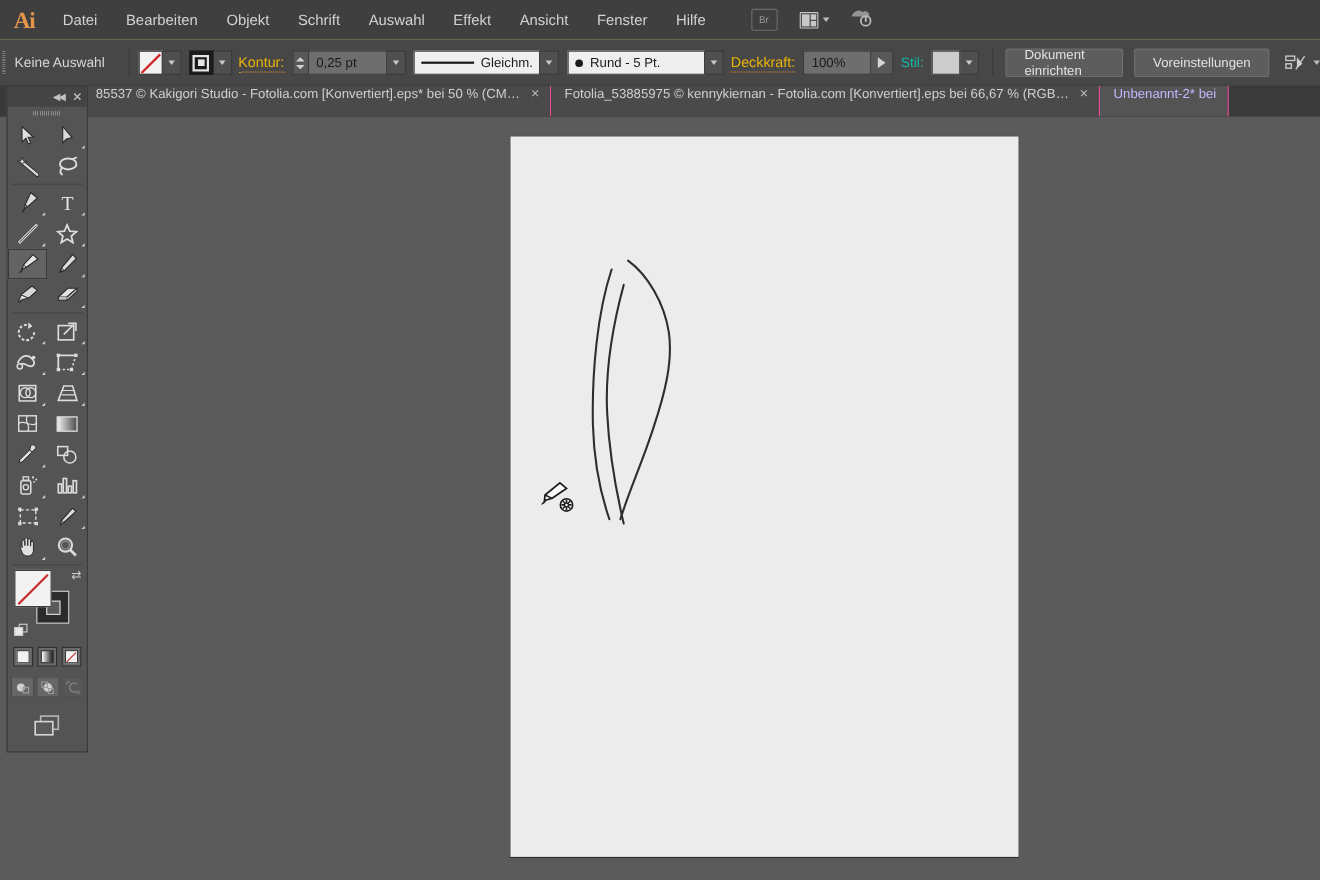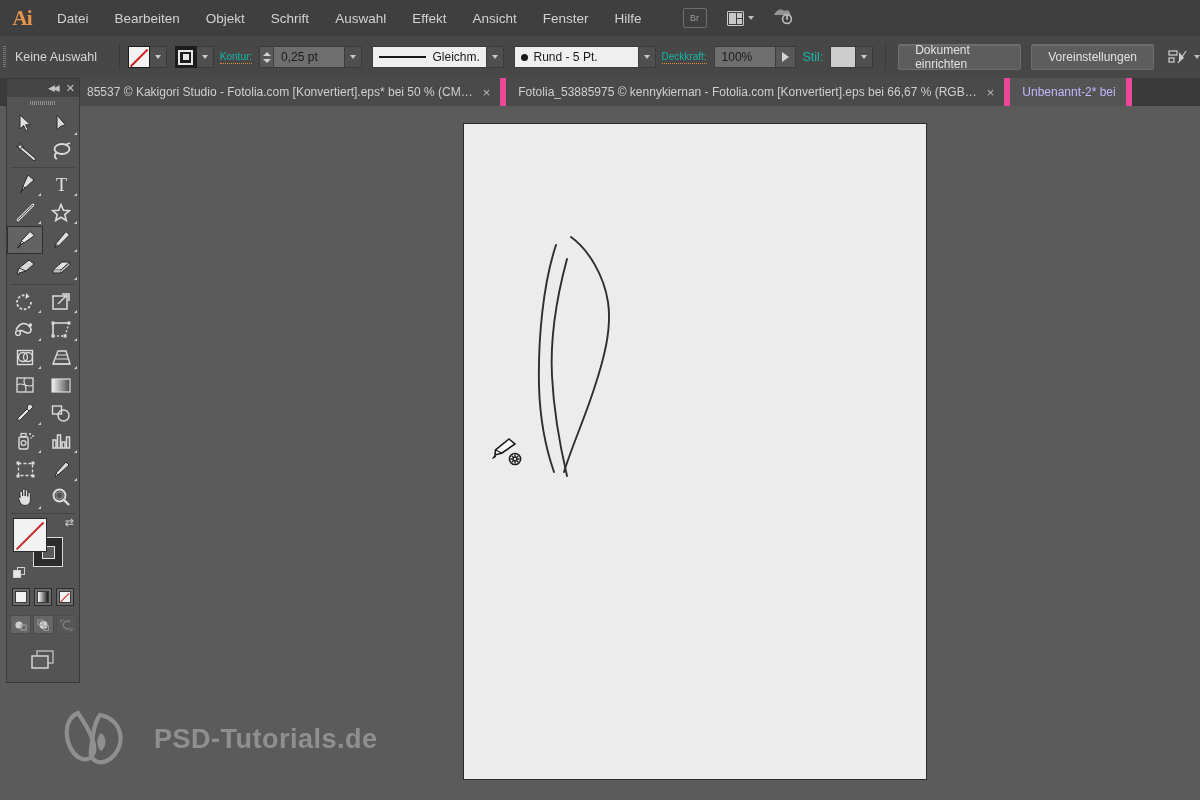--- a/index.html
+++ b/index.html
@@ -128,21 +128,21 @@
     width: 6px; height: 6px; background: #e6e6e6;
   }
   .dd-btn {
     width: 17px; height: 22px;
     background: #4f4f4f; border: 1px solid #3a3a3a; border-left: none;
     display: flex; align-items: center; justify-content: center;
     box-sizing: border-box;
   }
   .dd-btn .caret { border-top-color: #c9c9c9; margin: 0; }
   .lbl-orange {
-    color: #14b8a6; font-size: 10px;
+    color: #eab308; font-size: 13px;
     margin: 0 7px 0 6px;
     border-bottom: 1px dotted #d98f3e;
     padding-bottom: 1px;
   }
   .spin {
     width: 14px; height: 22px; background: #585858;
     border: 1px solid #3c3c3c; border-right: none;
     display: flex; flex-direction: column; align-items: center; justify-content: center;
     gap: 3px; box-sizing: border-box;
   }
@@ -198,22 +198,22 @@
   
   .tabbar {
     position: absolute; left: 0; top: 78px;
     width: 1200px; height: 28px;
     background: #3a3a3a;
     display: flex; align-items: stretch;
     overflow: hidden;
   }
   .tab {
     background: #4a4a4a;
-    border-right: 6px solid #ec4899;
-    display: flex; align-items: center;
+    border-right: 1px solid #ec4899;
+    display: flex; 
     padding: 0 10px 0 12px;
     color: #cfcfcf; font-size: 12px;
     white-space: nowrap; gap: 10px;
   }
   .tab.active { background: #545454; color: #c4b5fd; }
   .tab-close { color: #b9b9b9; font-size: 13px; line-height: 1; }
 
   
   .toolpanel {
     position: absolute; left: 6px; top: 78px;
@@ -843,24 +843,14 @@
               <line x1="2.7" y1="2.7" x2="9.3" y2="9.3"></line>
               <line x1="9.3" y1="2.7" x2="2.7" y2="9.3"></line>
             </g>
             <circle cx="6" cy="6" r="1.7" fill="#fafafa" stroke="#1a1a1a" stroke-width="1.1"></circle>
           </g>
         </g>
       </svg>
     </div>
   </div>
 
-  <div class="watermark">
-    <svg width="88" height="72" viewBox="0 0 88 72">
-      <g fill="none" stroke="#d8d8d8" stroke-width="4.2">
-        <path d="M22 10 C6 16, 8 44, 22 54 C31 60, 40 54, 38 42 C36 30, 28 20, 22 10 Z"></path>
-        <path d="M44 12 C66 16, 72 42, 54 56 C44 63, 33 58, 35 46 C37 32, 38 20, 44 12 Z"></path>
-      </g>
-      <path d="M45 30 C51 34, 51 44, 45 48 C40 44, 40 34, 45 30 Z" fill="#d8d8d8"></path>
-    </svg>
-    <span class="wm-text">PSD-Tutorials.de</span>
-  </div>
 
 </div>
 
 </body></html>

